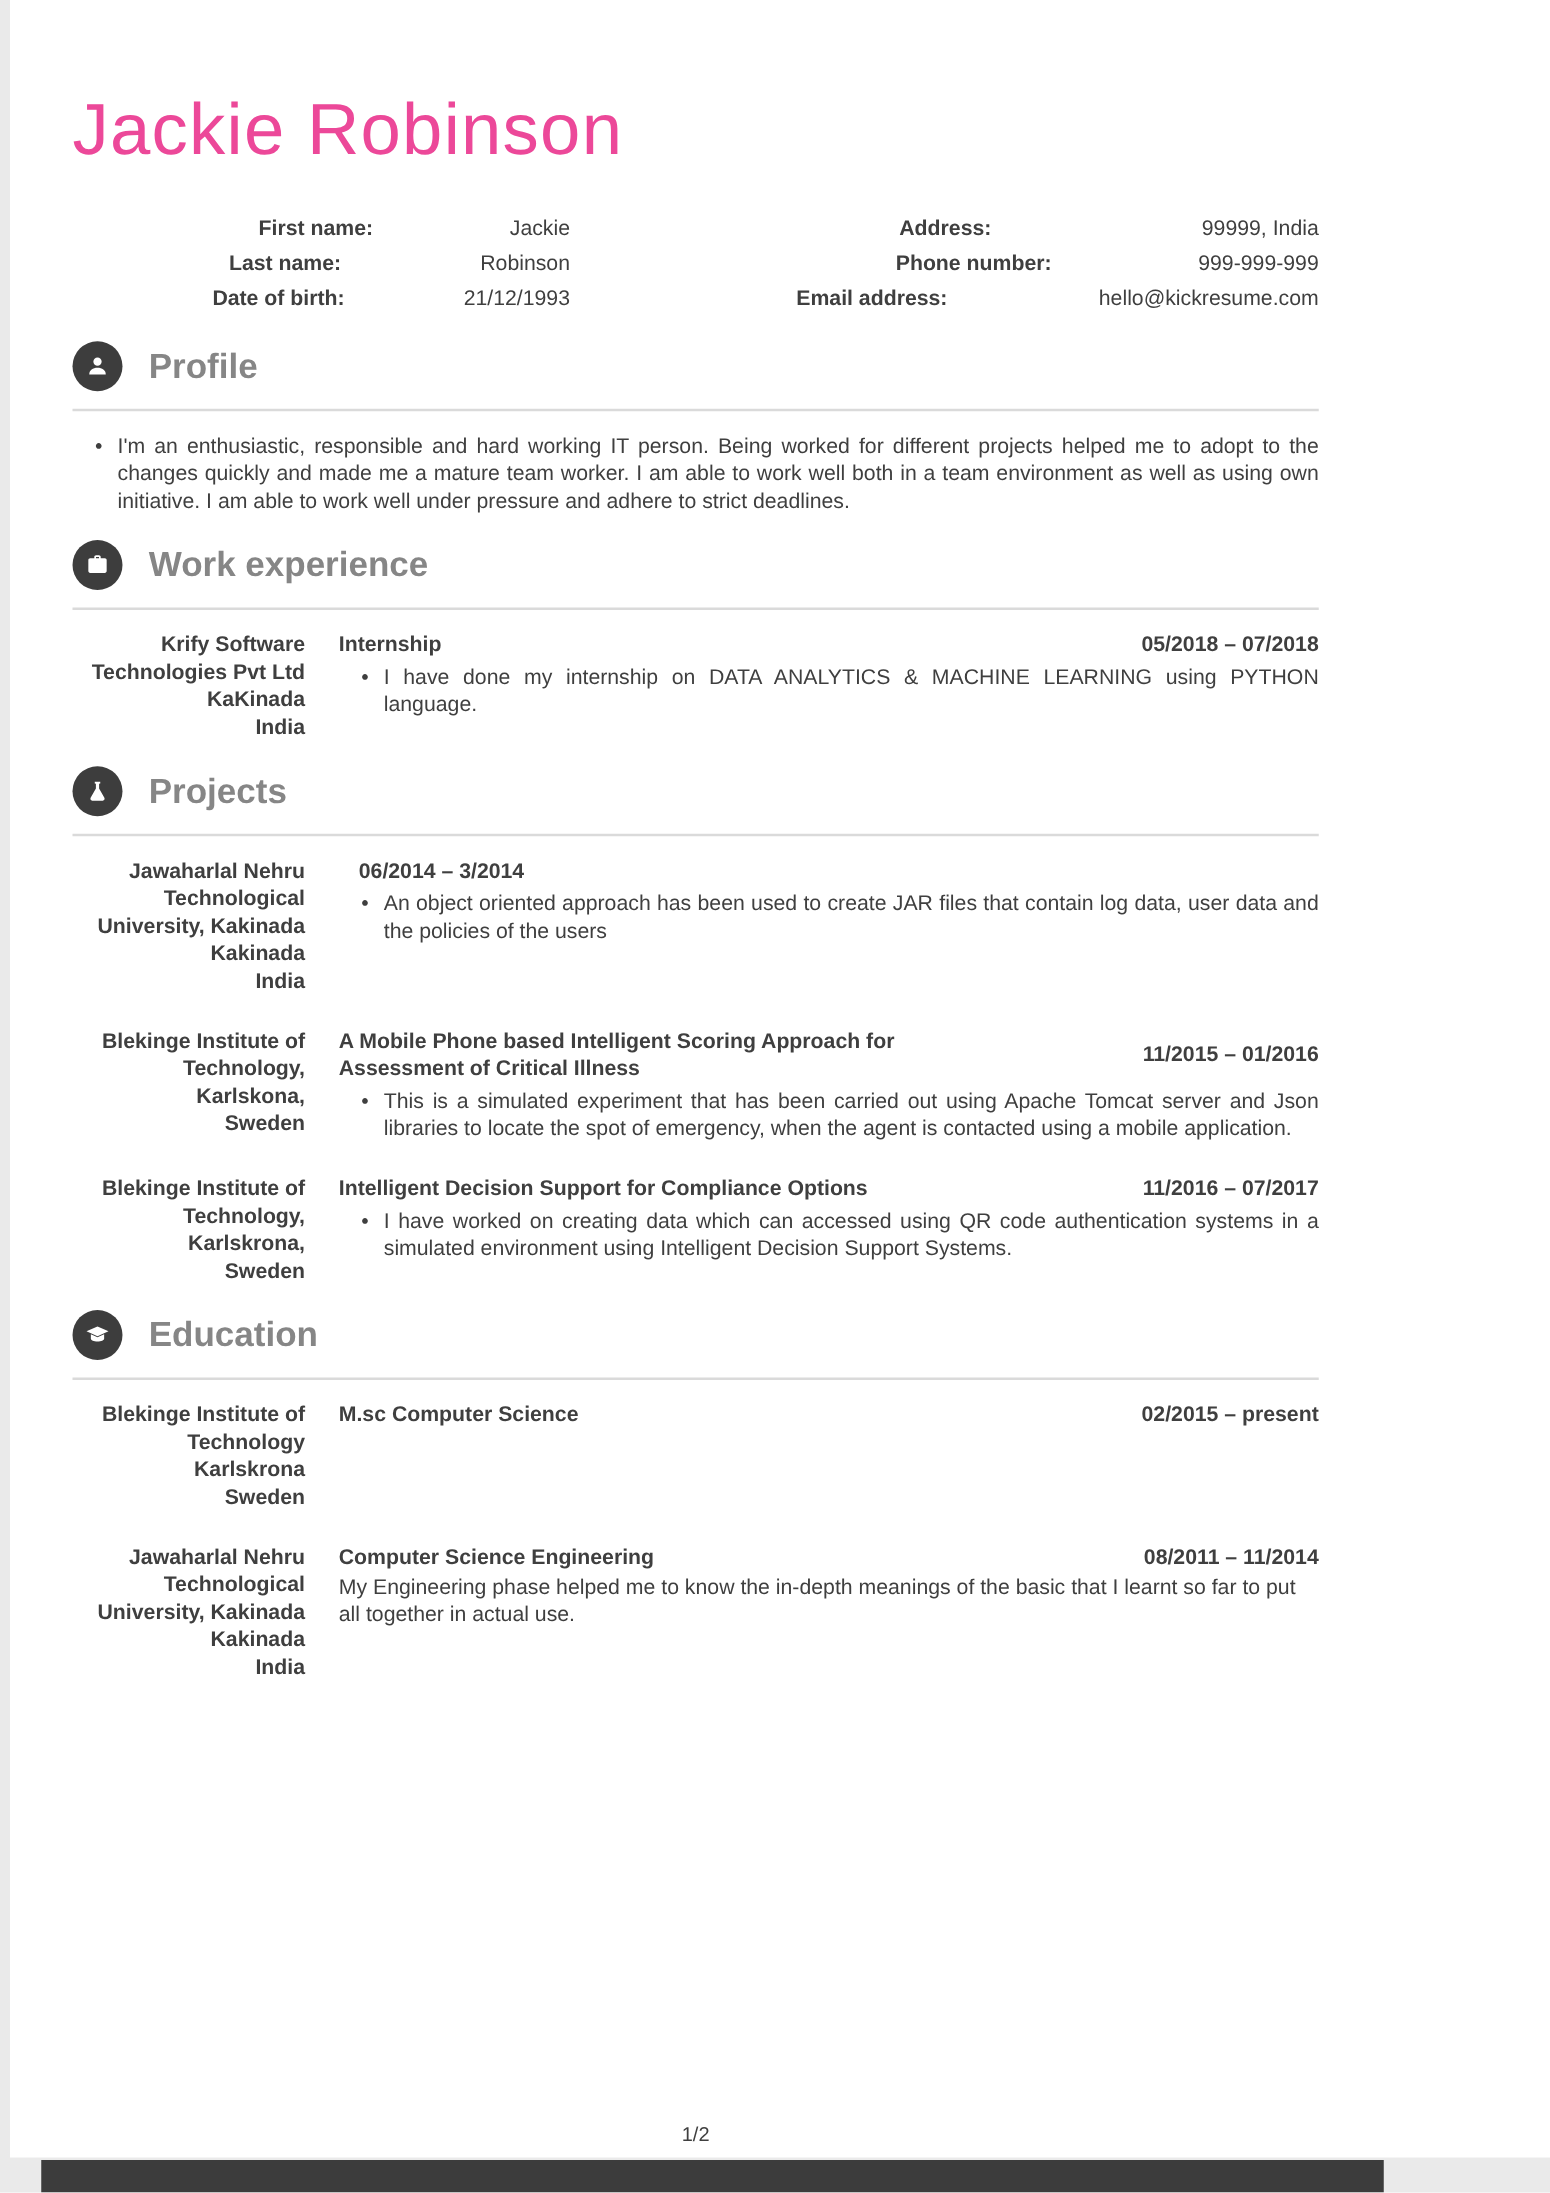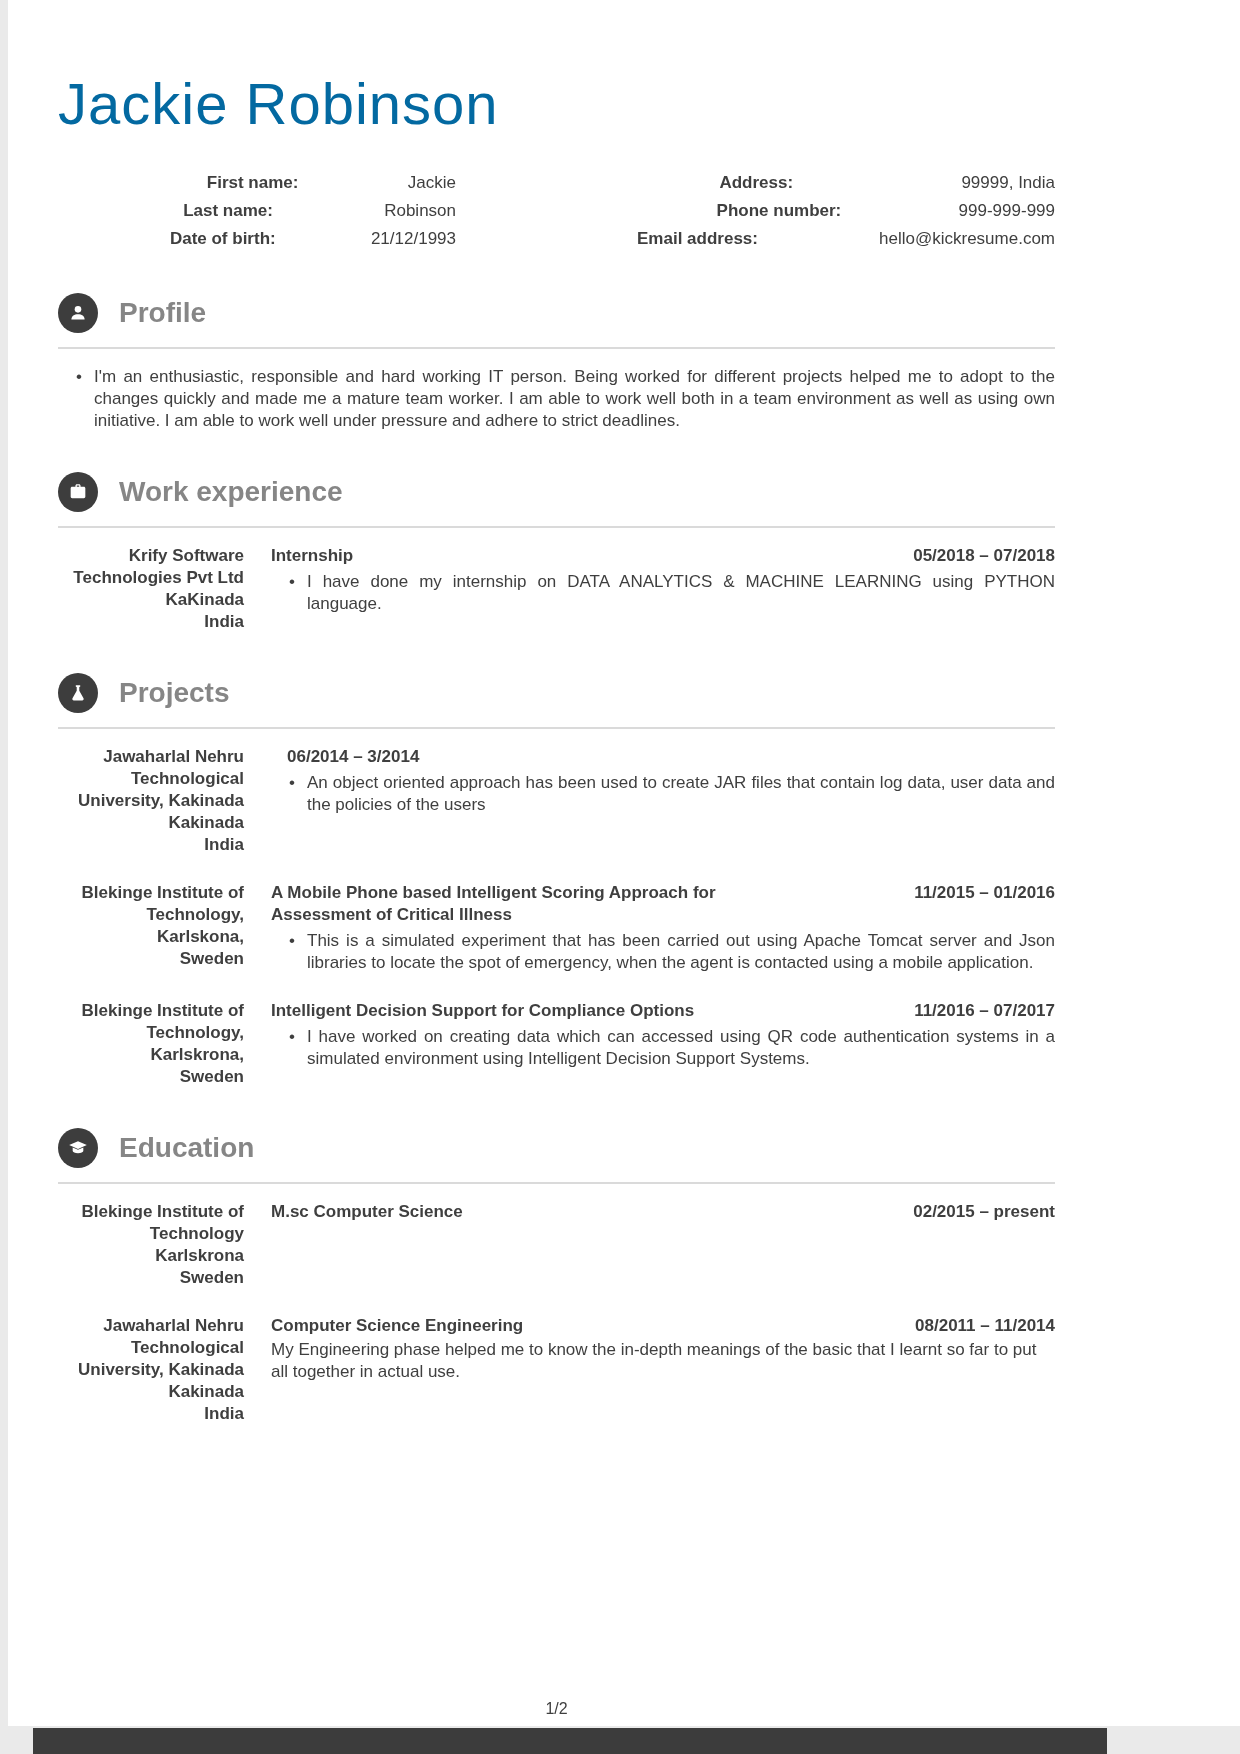--- a/index.html
+++ b/index.html
@@ -12,34 +12,34 @@
   }
   .page {
     position: relative;
     margin-left: 8px;
     width: 1232px; height: 1726px;
     background: #ffffff;
     padding: 70px 185px 0 50px;
     box-sizing: border-box;
   }
   .name {
-    font-size: 58px; font-weight: 400; color: #0369a1;
+    font-size: 58px; font-weight: 400; color: #ec4899;
     margin: 0 0 32px 0; letter-spacing: 1px;
   }
   .info { display: flex; }
   .info-col { display: flex; flex-direction: column; }
   .info-col-left { width: 398px; flex: 0 0 398px; }
   .info-col-right { flex: 1; }
   .info-row { display: flex; line-height: 28px; justify-content: flex-end; }
   .info-label { font-weight: bold; font-size: 17px; }
   .info-col-left .info-label { width: 201px; flex: 0 0 201px; }
   .info-col-right .info-label { width: 242px; flex: 0 0 242px; }
   .info-value { font-size: 17px; }
 
-  .section { margin-top: 40px; }
+  .section { margin-top: 20px; }
   .section-head { display: flex; align-items: center; gap: 21px; }
   .section-icon {
     width: 40px; height: 40px; border-radius: 50%;
     background: #3d3d3d; display: flex; align-items: center; justify-content: center;
     flex: 0 0 40px;
   }
   .section-icon svg { width: 22px; height: 22px; }
   .section-title { font-size: 28px; font-weight: bold; color: #868686; margin: 0; }
   .rule { border: none; height: 2px; background: #dadada; margin: 14px 0 0 0; }
   .section-body { margin-top: 17px; }
@@ -53,21 +53,21 @@
   ul.bullets.full { margin-top: 0; }
 
   .entry { display: flex; }
   .entry + .entry { margin-top: 26px; }
   .entry-left {
     width: 186px; flex: 0 0 186px; text-align: right;
     font-weight: bold; font-size: 17px; line-height: 22px;
     white-space: pre-line;
   }
   .entry-right { flex: 1; margin-left: 27px; min-width: 0; }
-  .entry-head { display: flex; justify-content: space-between; align-items: flex-start; }
+  .entry-head { display: flex; justify-content: space-between; align-items: center; }
   .entry-title { font-weight: bold; font-size: 17px; line-height: 22px; max-width: 548px; }
   .entry-dates { font-weight: bold; font-size: 17px; line-height: 22px; white-space: nowrap; margin-left: 16px; }
   .entry-desc { font-size: 17px; line-height: 22px; margin-top: 2px; }
 
   .page-number {
     position: absolute; bottom: 8px; left: 50px; right: 185px;
     text-align: center; font-size: 16px; color: #3f3f3f;
   }
   .next-page-bar { margin-left: 33px; margin-top: 2px; width: 1074px; height: 26px; background: #3c3c3c; }
 </style>

